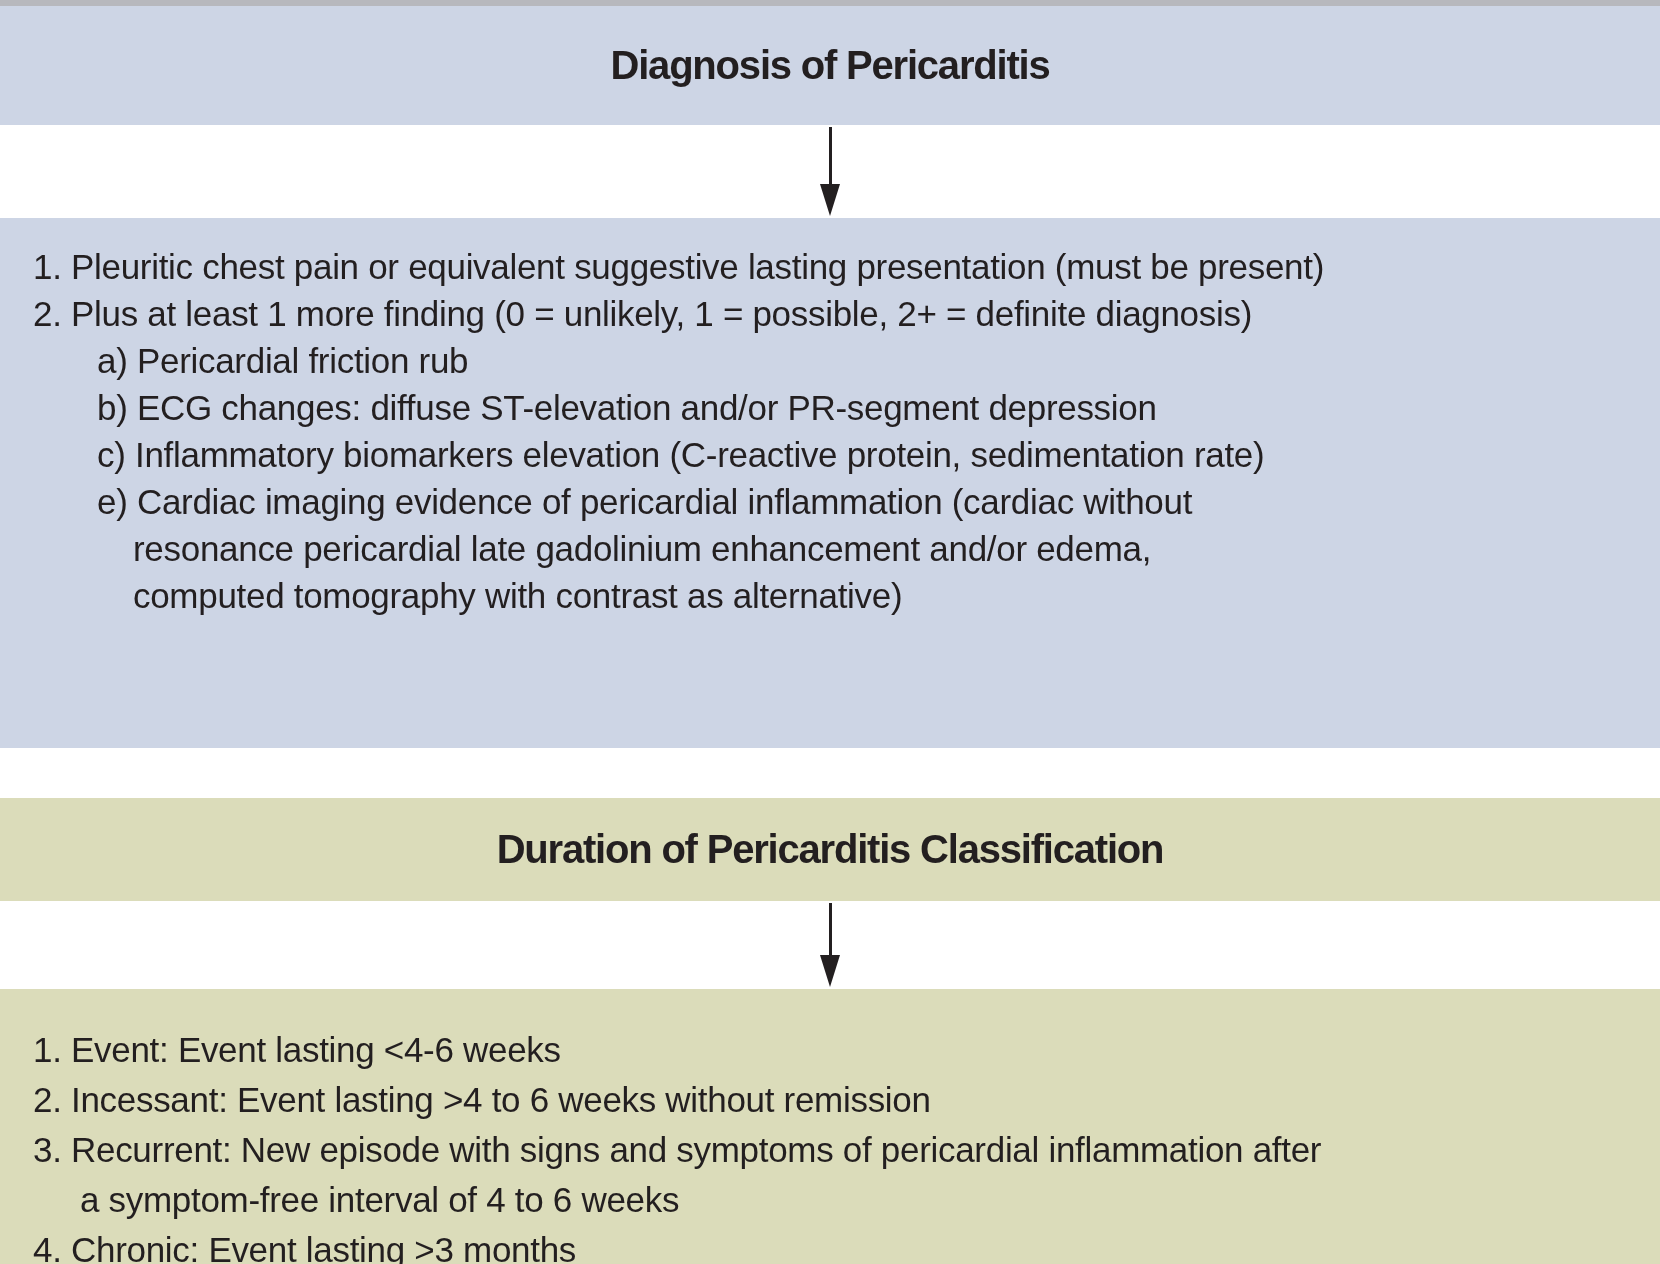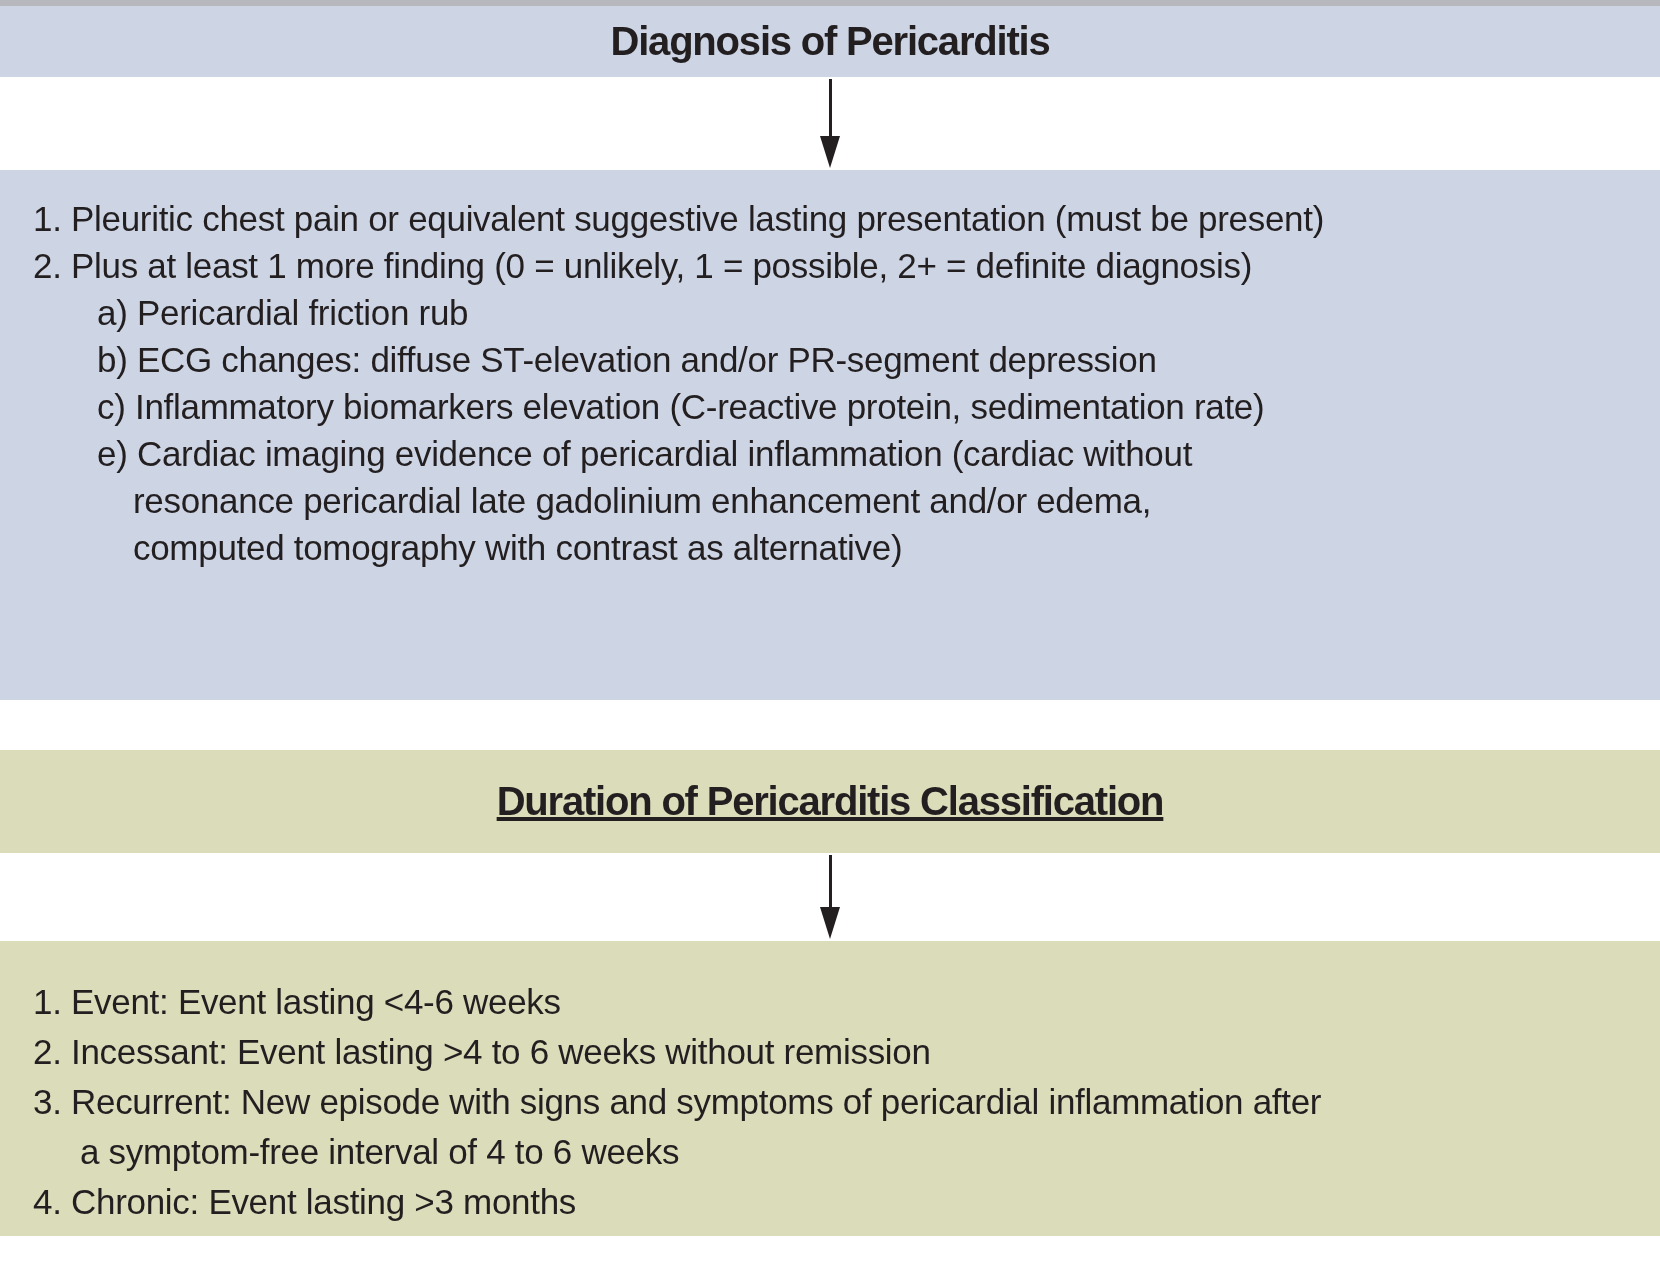--- a/index.html
+++ b/index.html
@@ -12,21 +12,21 @@
   }
   .canvas { width: 1660px; height: 1264px; position: relative; }
 
   .top-strip { height: 6px; width: 100%; background: #b7b8bd; }
 
   .band { width: 100%; box-sizing: border-box; }
 
   .header-band {
     display: flex; align-items: center; justify-content: center;
   }
-  .header-band.diag { height: 71px; background: #cdd5e5; }
+  .header-band.diag { height: 119px; background: #cdd5e5; }
   .header-band.dur  { height: 103px; background: #dbdcba; }
 
   .band-title {
     margin: 0;
     font-size: 40px;
     font-weight: 700;
     letter-spacing: -1.2px;
     color: #231f20;
   }
 
@@ -105,21 +105,21 @@
       <div class="line ind1"><span>c) </span><span class="b">Inflammatory biomarkers elevation</span><span> (C-reactive protein, sedimentation rate)</span></div>
       <div class="line ind1"><span>e) </span><span class="b">Cardiac imaging evidence of pericardial inflammation</span><span> (cardiac without</span></div>
       <div class="line ind2"><span>resonance pericardial late gadolinium enhancement and/or edema,</span></div>
       <div class="line ind2"><span>computed tomography with contrast as alternative)</span></div>
     </div>
   </section>
 
   <div class="white-gap divider-gap"></div>
 
   <section class="sec dur">
-    <header class="band header-band dur" style="background: rgb(219, 220, 186); text-decoration: underline;">
+    <header class="band header-band dur" style="background: rgb(219, 220, 186);">
       <h1 class="band-title">Duration of Pericarditis Classification</h1>
     </header>
 
     <div class="arrow-gap g2">
       <div class="arrow">
         <div class="arrow-line"></div>
         <div class="arrow-head"></div>
       </div>
     </div>
 

